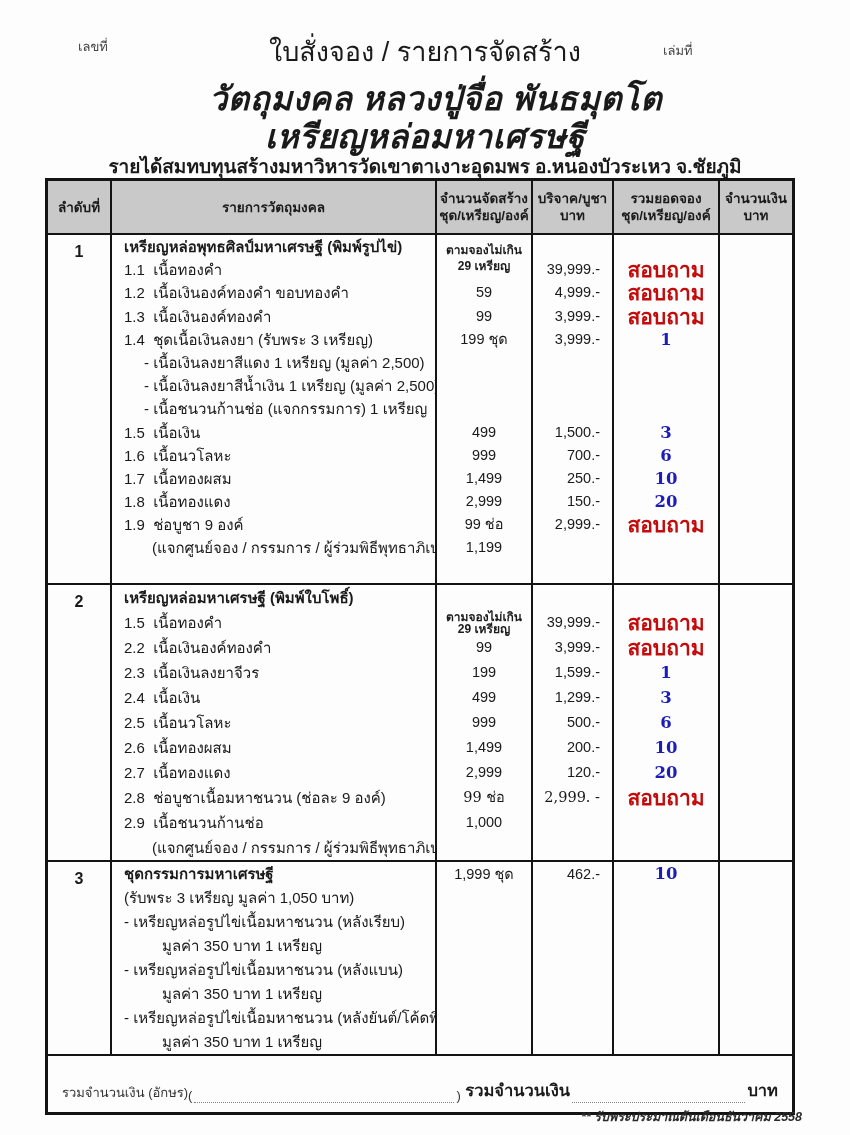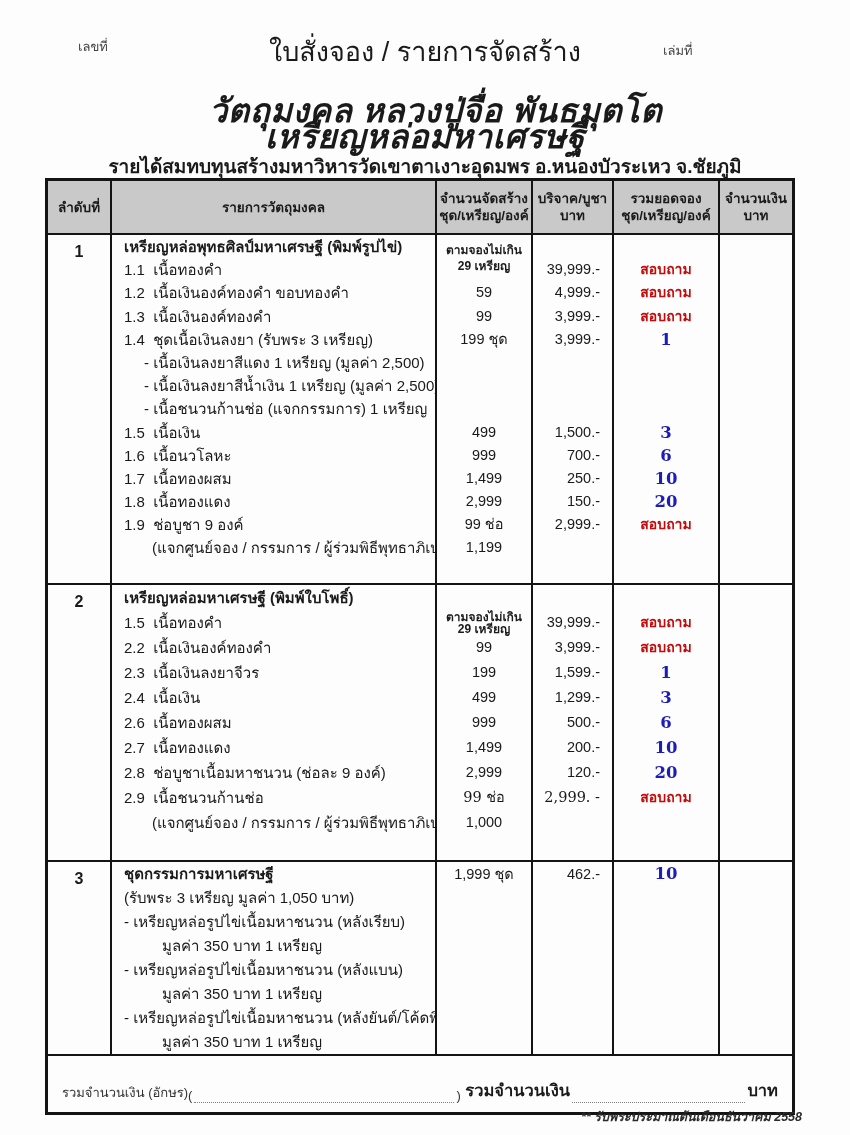--- a/index.html
+++ b/index.html
@@ -8,21 +8,21 @@
   .page { position:relative; width:850px; height:1135px; background:#fdfdfd; overflow:hidden; }
 
   
   .corner { position:absolute; font-size:13px; color:#444; }
   .docno  { left:78px;  top:36px; }
   .bookno { left:663px; top:40px; }
   .title  { position:absolute; top:30px; left:0; width:100%; text-align:center;
             font-size:27px; font-weight:500; }
   .h-big  { position:absolute; left:0; width:100%; text-align:center;
             font-weight:800; font-style:italic; font-size:33px; letter-spacing:0.5px; }
-  .h1 { top:84px;padding-left:21px; }
+  .h1 { top:72px;padding-left:21px; }
   .h2 { top:110px; }
   .sub { position:absolute; top:151px; left:0; width:100%; text-align:center;
          font-size:19px; font-weight:700; }
 
   
   .tbl { position:absolute; left:45px; top:178px; width:750px;
          border:3px solid #141414; background:#fdfdfd; }
   .hdr-row { display:flex; height:54px; background:#c9c9c9; border-bottom:2px solid #141414; }
   .hcell { display:flex; flex-direction:column; align-items:center; justify-content:center;
            font-weight:700; font-size:13.5px; line-height:17px; text-align:center;
@@ -54,21 +54,21 @@
   .item-col .ind3 { padding-left:50px; }
 
   .qty-col .ln   { text-align:center; font-size:14.5px; font-weight:500; }
   .price-col .ln { text-align:right; padding-right:12px; font-size:14.5px; font-weight:500; }
   .total-col .ln { text-align:center; }
 
   .cap { text-align:center; font-size:12px; font-weight:700; line-height:16px; }
   .s1 .cap { height:46.4px; padding-top:7px; }
   .s2 .cap { height:25px; line-height:12.5px; padding-top:1px; }
 
-  .red  { color:#c40a0a; font-weight:700; font-size:14px; }
+  .red  { color:#c40a0a; font-weight:700; font-size:21px; }
   .blue { color:#1c1cb8; font-weight:700; font-size:16.5px; font-family:"DejaVu Serif","Liberation Serif",serif; }
   .alt  { font-family:"DejaVu Serif","Liberation Serif",serif; font-weight:700; font-size:14.5px; }
 
   
   .foot-row { display:flex; align-items:flex-end; height:56px; padding:0 14px 9px 14px; }
   .f-small { font-size:13px; color:#333; white-space:pre; }
   .f-big   { font-size:16.5px; font-weight:700; white-space:pre; }
   .blank   { border-bottom:1.6px dotted #808080; height:14px; }
   .b1 { width:285px; margin:0 2px; }
   .b2 { width:190px; margin:0 2px; }
@@ -194,20 +194,21 @@
     <div class="section s2">
       <div class="col c-no">
           <span class="no-cell">2</span>
         </div>
       <div class="col c-item item-col">
         <div class="ln hdr">เหรียญหล่อมหาเศรษฐี (พิมพ์ใบโพธิ์)</div>
         <div class="ln">1.5  เนื้อทองคำ</div>
         <div class="ln">2.2  เนื้อเงินองค์ทองคำ</div>
         <div class="ln">2.3  เนื้อเงินลงยาจีวร</div>
         <div class="ln">2.4  เนื้อเงิน</div>
+        <div class="ln">2.5  เนื้อนวโลหะ</div>
         <div class="ln">2.6  เนื้อทองผสม</div>
         <div class="ln">2.7  เนื้อทองแดง</div>
         <div class="ln">2.8  ช่อบูชาเนื้อมหาชนวน (ช่อละ 9 องค์)</div>
         <div class="ln">2.9  เนื้อชนวนก้านช่อ</div>
         <div class="ln ind2">(แจกศูนย์จอง / กรรมการ / ผู้ร่วมพิธีพุทธาภิเษก)</div>
       </div>
       <div class="col c-qty qty-col">
         <div class="ln"></div>
         <div class="cap">
             <div>ตามจองไม่เกิน</div>

